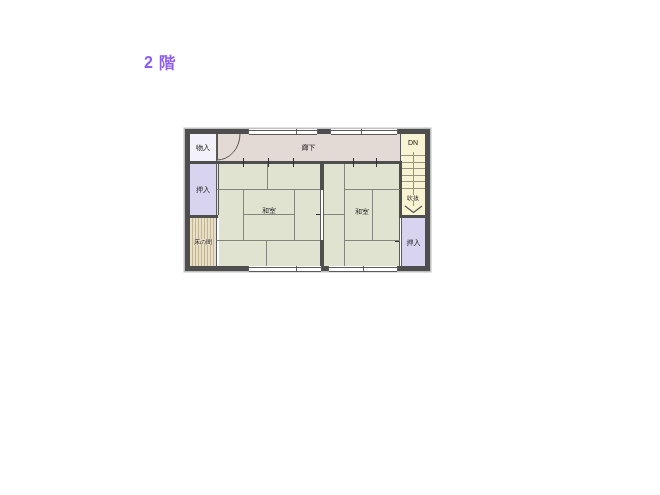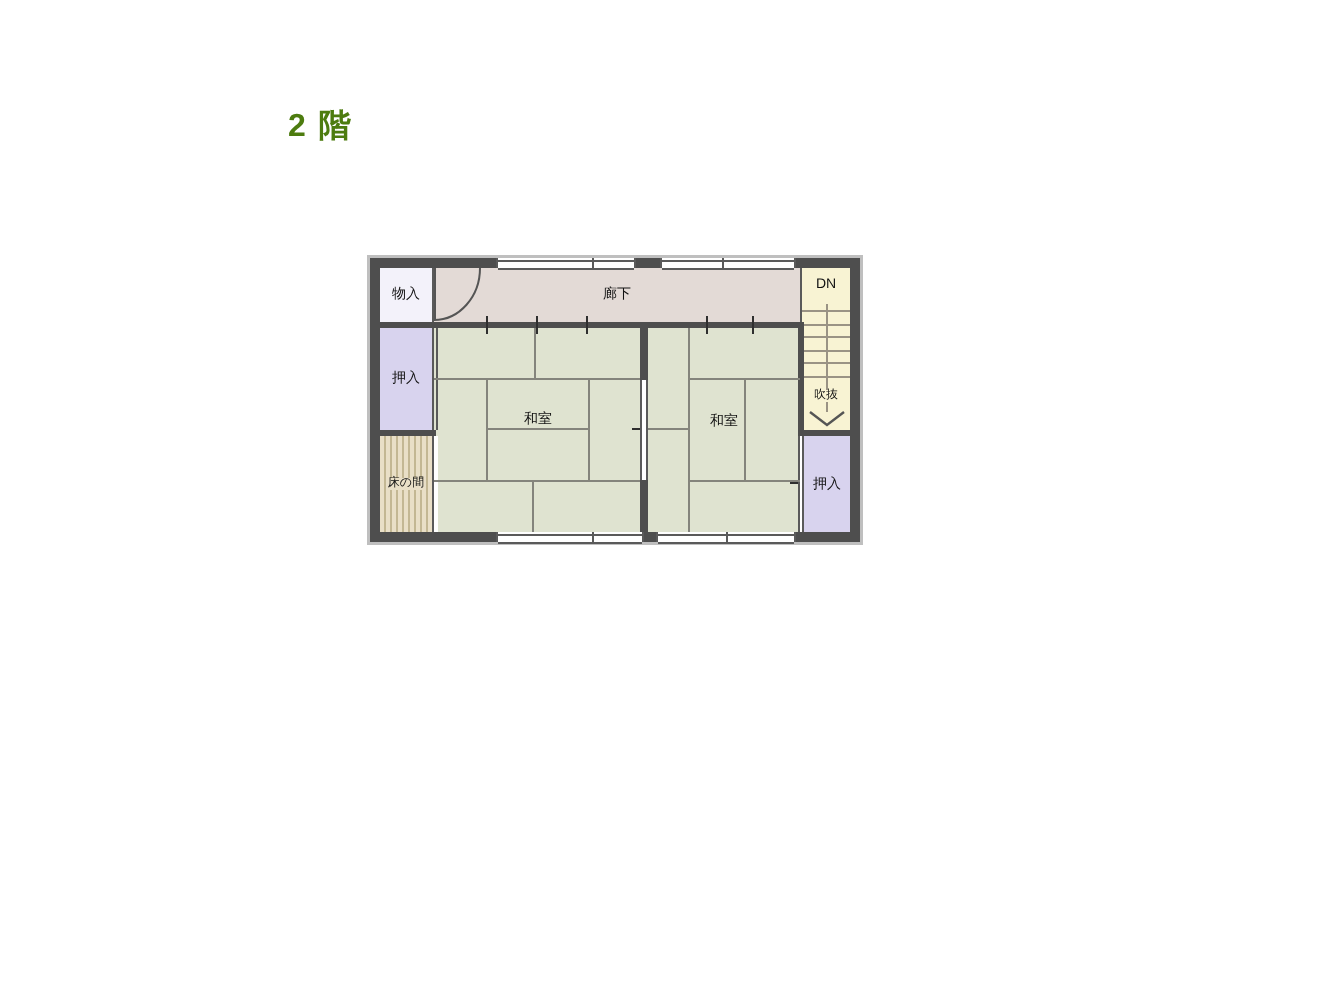--- a/index.html
+++ b/index.html
@@ -3,21 +3,21 @@
 <meta charset="utf-8">
 <style>
   html,body{margin:0;padding:0;}
   body{
     width:660px;height:495px;position:relative;background:#ffffff;
     font-family:"Liberation Sans","DejaVu Sans",sans-serif;
     overflow:hidden;
   }
   .title{
     position:absolute;left:144px;top:53px;
-    font-size:16px;font-weight:bold;color:#4d7c0f;letter-spacing:1px;
+    font-size:16px;font-weight:bold;color:#8b5cf6;letter-spacing:1px;
   }
   .plan{
     position:absolute;left:185px;top:129px;width:245px;height:142px;
     background:#fff;box-shadow:0 0 0 1.5px #bfbfbf;
   }
   .plan *{box-sizing:border-box;}
   .abs{position:absolute;}
   .w{position:absolute;background:var(--c-wall,#4e4e4e);}
   .room{position:absolute;display:flex;align-items:center;justify-content:center;}
   .lbl{font-size:7px;color:var(--c-text,#111);line-height:1;white-space:nowrap;}

